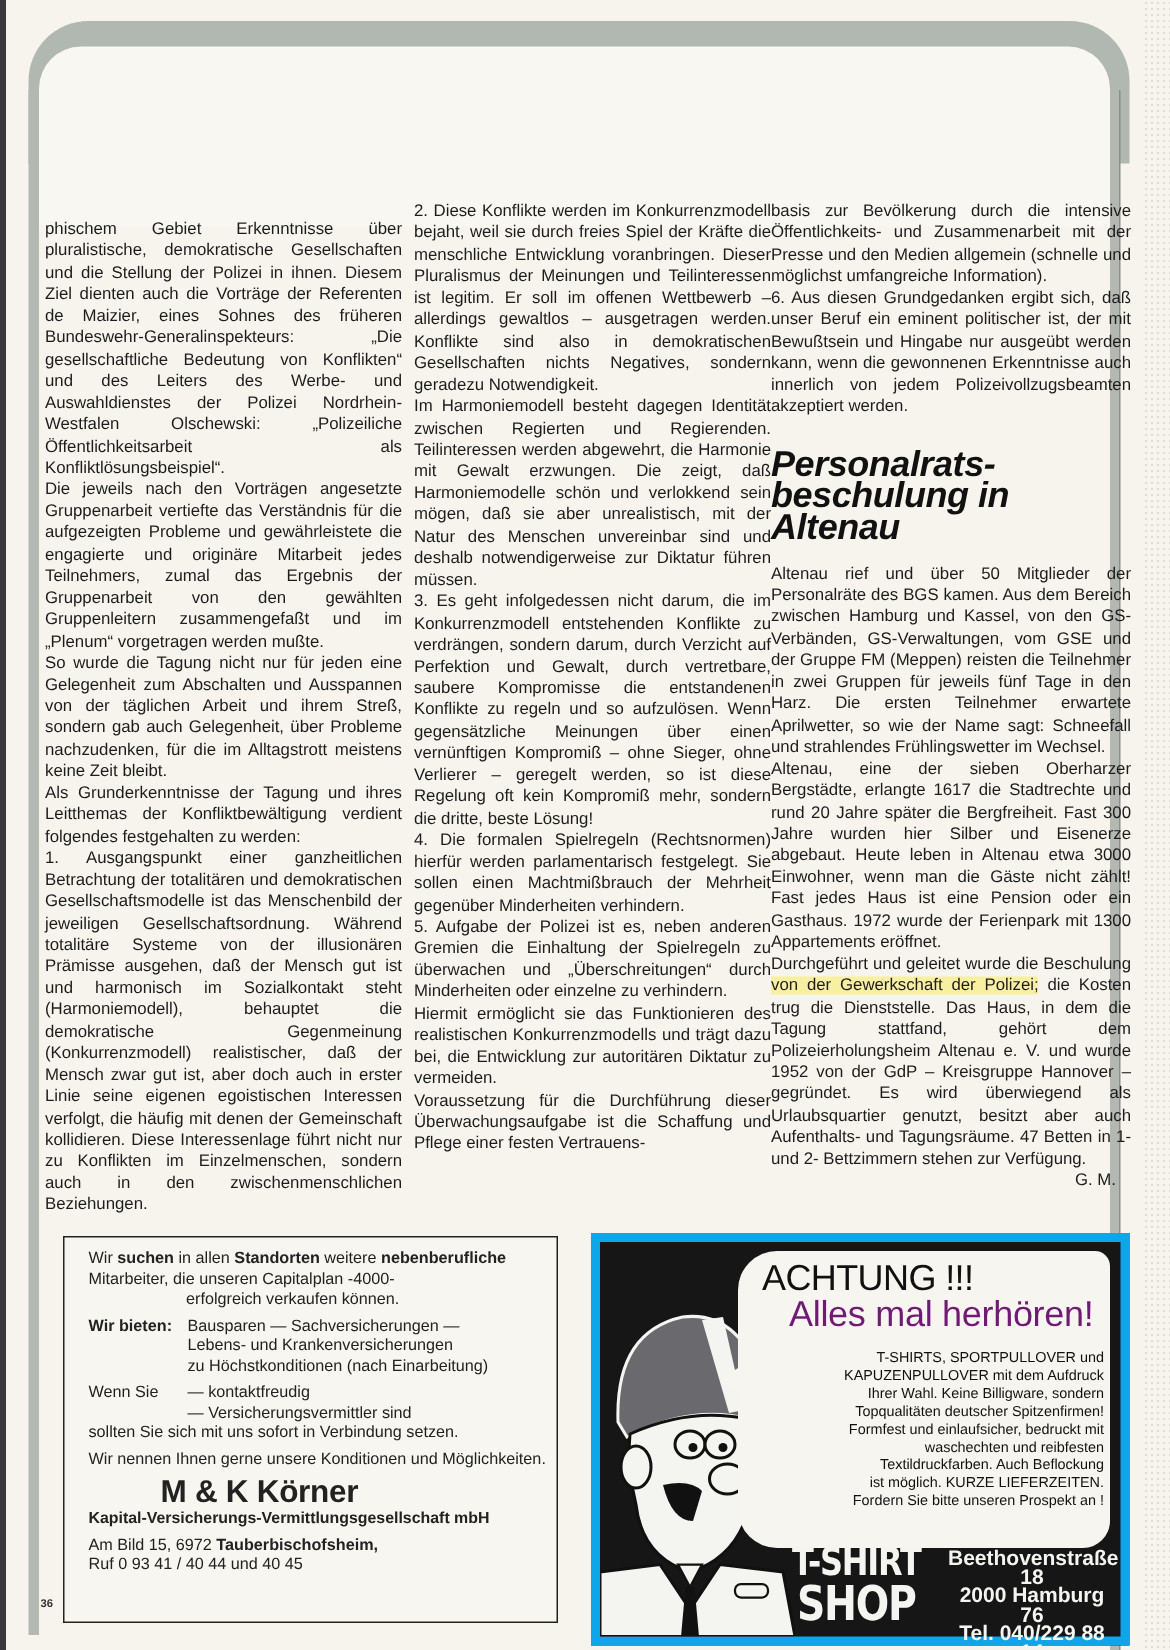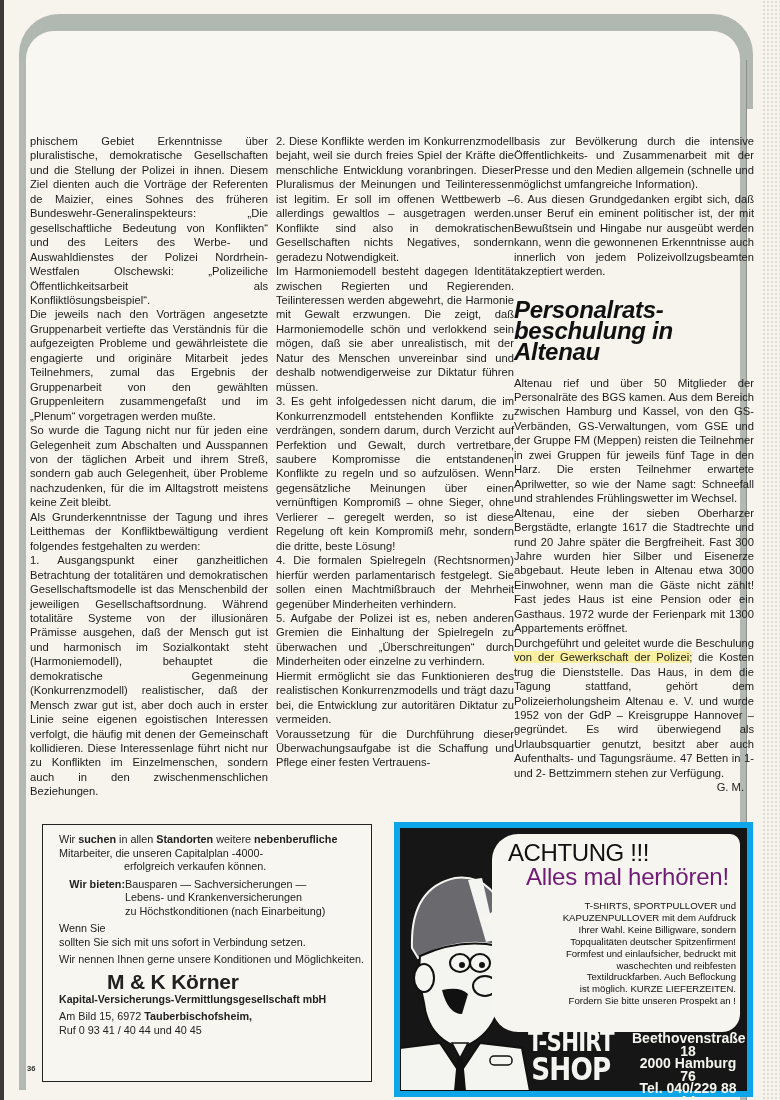--- a/index.html
+++ b/index.html
@@ -26,21 +26,21 @@
   .frame-left { position: absolute; left: 19px; top: 60px; width: 7px; height: 1030px; background: #b4b8b2; }
   .frame-right { position: absolute; left: 740px; top: 60px; width: 6px; height: 1040px; background: #b4b8b2; }
   .frame-right-line { position: absolute; left: 746px; top: 60px; width: 1px; height: 1040px; background: #8c8e8a; }
 
   .col {
     position: absolute; top: 134px; width: 238px;
     font-size: 11.2px; line-height: 14.45px; text-align: justify;
     hyphens: none;
   }
   .col p { margin: 0; }
-  .col1 { left: 30px; }
+  .col1 { left: 30px; margin-top: 12px; }
   .col2 { left: 276px; }
   .col3 { left: 514px; width: 240px; }
 
   .section-heading {
     margin: 20px 0 14px 0;
     font-family: "Liberation Sans", sans-serif;
     font-size: 24px; line-height: 21px; font-weight: 900; font-style: italic;
     letter-spacing: -0.3px; color: #111;
     text-align: left;
   }
@@ -51,21 +51,21 @@
   .ad-left {
     position: absolute; left: 42px; top: 824px; width: 328px; height: 256px;
     border: 1.5px solid #222; background: #f7f6f0;
     font-size: 10.8px; line-height: 13.5px; color: #222;
   }
   .ad-left .in { position: absolute; left: 16px; top: 8px; width: 306px; }
   .ad-left .row { margin: 0; }
   .ad-left .indent { padding-left: 65px; }
   .ad-left .gap { height: 4px; }
   .offer { display: flex; }
-  .offer .lbl { width: 66px; font-weight: bold; flex: none; text-align: right; }
+  .offer .lbl { width: 66px; font-weight: bold; flex: none; }
   .wenn { display: flex; }
   .wenn .lbl { width: 66px; flex: none; }
   .company-name { font-size: 21px; line-height: 23px; font-weight: bold; margin-top: 3px; letter-spacing: -0.2px; margin-left: 48px; }
   .company-sub { font-weight: bold; font-size: 10.6px; }
   .b { font-weight: bold; text-align: center; }
   .page-number { position: absolute; left: 27px; top: 1064px; font-size: 7.5px; font-weight: bold; color: #333; }
 
   
   .ad-right {
     position: absolute; left: 394px; top: 822px; width: 347px; height: 263px;
@@ -153,20 +153,24 @@
       <div class="lbl">Wir bieten:</div>
       <div>
         <div>Bausparen — Sachversicherungen —</div>
         <div>Lebens- und Krankenversicherungen</div>
         <div>zu Höchstkonditionen (nach Einarbeitung)</div>
       </div>
     </div>
     <div class="gap"></div>
     <div class="wenn">
       <div class="lbl">Wenn Sie</div>
+      <div>
+        <div>— kontaktfreudig</div>
+        <div>— Versicherungsvermittler sind</div>
+      </div>
     </div>
     <p class="row">sollten Sie sich mit uns sofort in Verbindung setzen.</p>
     <div class="gap"></div>
     <p class="row">Wir nennen Ihnen gerne unsere Konditionen und Möglichkeiten.</p>
     <div class="company-name">M &amp; K Körner</div>
     <div class="company-sub">Kapital-Versicherungs-Vermittlungsgesellschaft mbH</div>
     <div class="gap"></div>
     <p class="row"><span>Am Bild 15, 6972 </span><span class="b">Tauberbischofsheim,</span></p>
     <p class="row">Ruf 0 93 41 / 40 44 und 40 45</p>
   </div>

